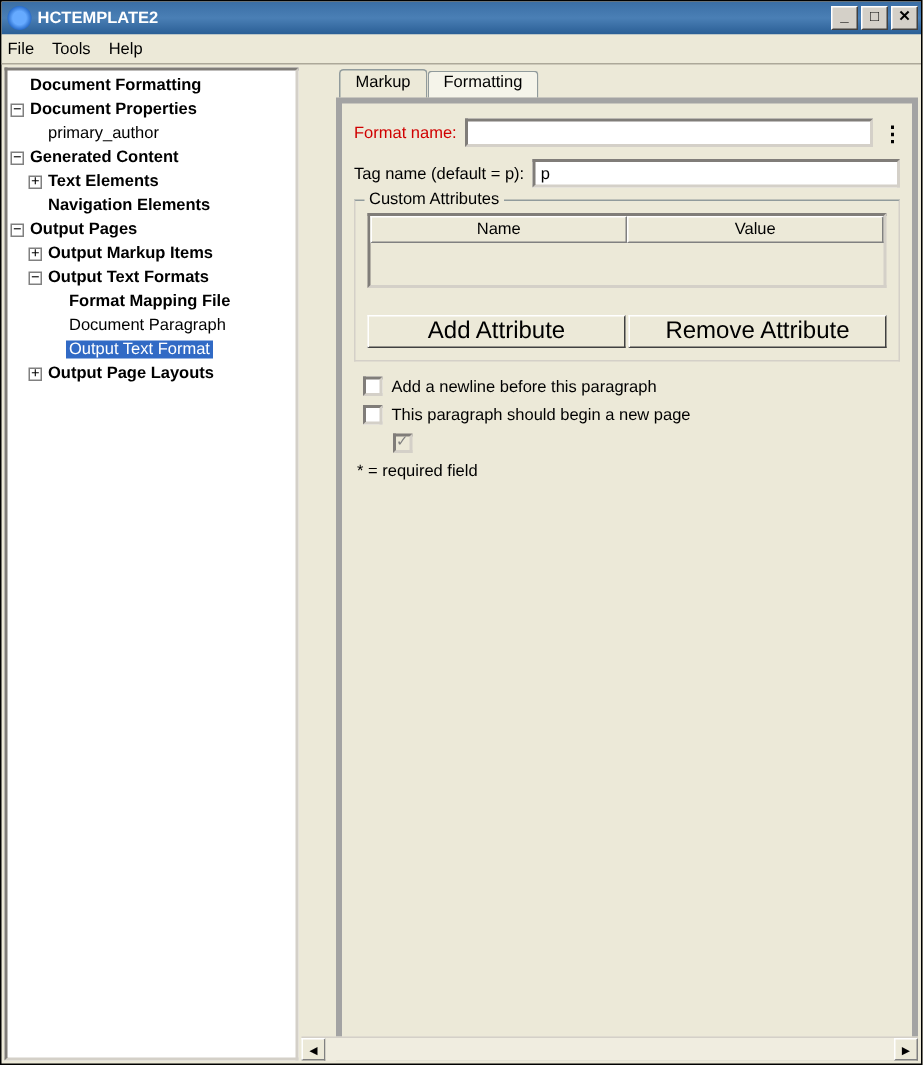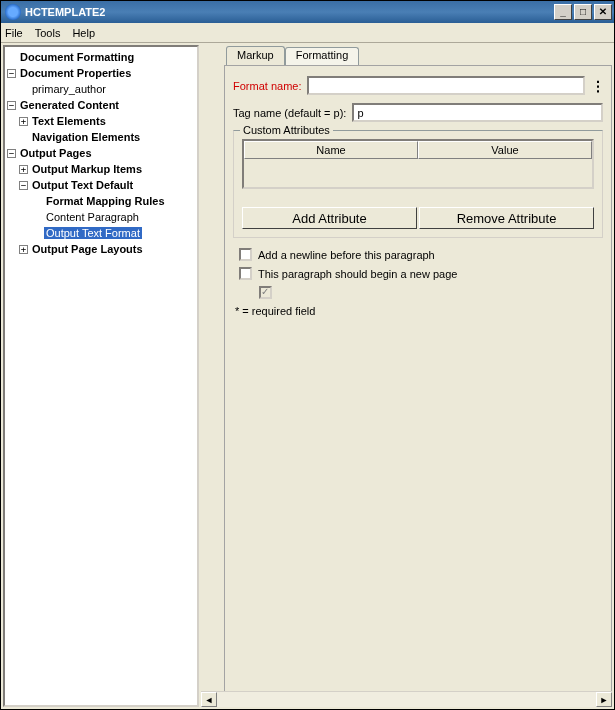--- a/index.html
+++ b/index.html
@@ -116,21 +116,21 @@
   top: 1px;
   border-radius: 3px 3px 0 0;
 }
 .tab.inactive {
   background: #f5f4ea;
   top: 2px;
   padding-top: 1px;
 }
 .tabcontent {
   flex: 1;
-  border: 1px solid #a3a3a3;
+  border: 4px solid #a3a3a3;
   background: #ece9d8;
   padding: 10px 8px 8px 8px;
   overflow: hidden;
   position: relative;
 }
 .formrow {
   display: flex;
   align-items: center;
   margin-bottom: 8px;
   gap: 6px;
@@ -190,21 +190,21 @@
   gap: 2px;
   margin-top: 18px;
 }
 .btn {
   flex: 1;
   height: 22px;
   border: 1px solid;
   border-color: #fff #404040 #404040 #fff;
   background: #ece9d8;
   font-family: inherit;
-  font-size: 13px;
+  font-size: 16px;
 }
 .textarea {
   width: 100%;
   height: 58px;
   border: 2px inset #d4d0c8;
   background: #fff;
   resize: none;
   font-family: inherit;
   font-size: 11px;
   margin-top: 2px;
@@ -299,29 +299,29 @@
     <div class="tree-item">
         <span class="exp">−</span>
         <span class="tlabel bold">Output Pages</span>
       </div>
     <div class="tree-item indent1">
         <span class="exp">+</span>
         <span class="tlabel bold">Output Markup Items</span>
       </div>
     <div class="tree-item indent1">
         <span class="exp">−</span>
-        <span class="tlabel bold">Output Text Default</span>
+        <span class="tlabel bold">Output Text Formats</span>
       </div>
     <div class="tree-item indent2">
         <span class="noexp"></span>
-        <span class="tlabel bold">Format Mapping Rules</span>
+        <span class="tlabel bold">Format Mapping File</span>
       </div>
     <div class="tree-item indent2">
         <span class="noexp"></span>
-        <span class="tlabel">Content Paragraph</span>
+        <span class="tlabel">Document Paragraph</span>
       </div>
     <div class="tree-item indent2">
         <span class="noexp"></span>
         <span class="tlabel selected">Output Text Format</span>
       </div>
     <div class="tree-item indent1">
         <span class="exp">+</span>
         <span class="tlabel bold">Output Page Layouts</span>
       </div>
   </div>

